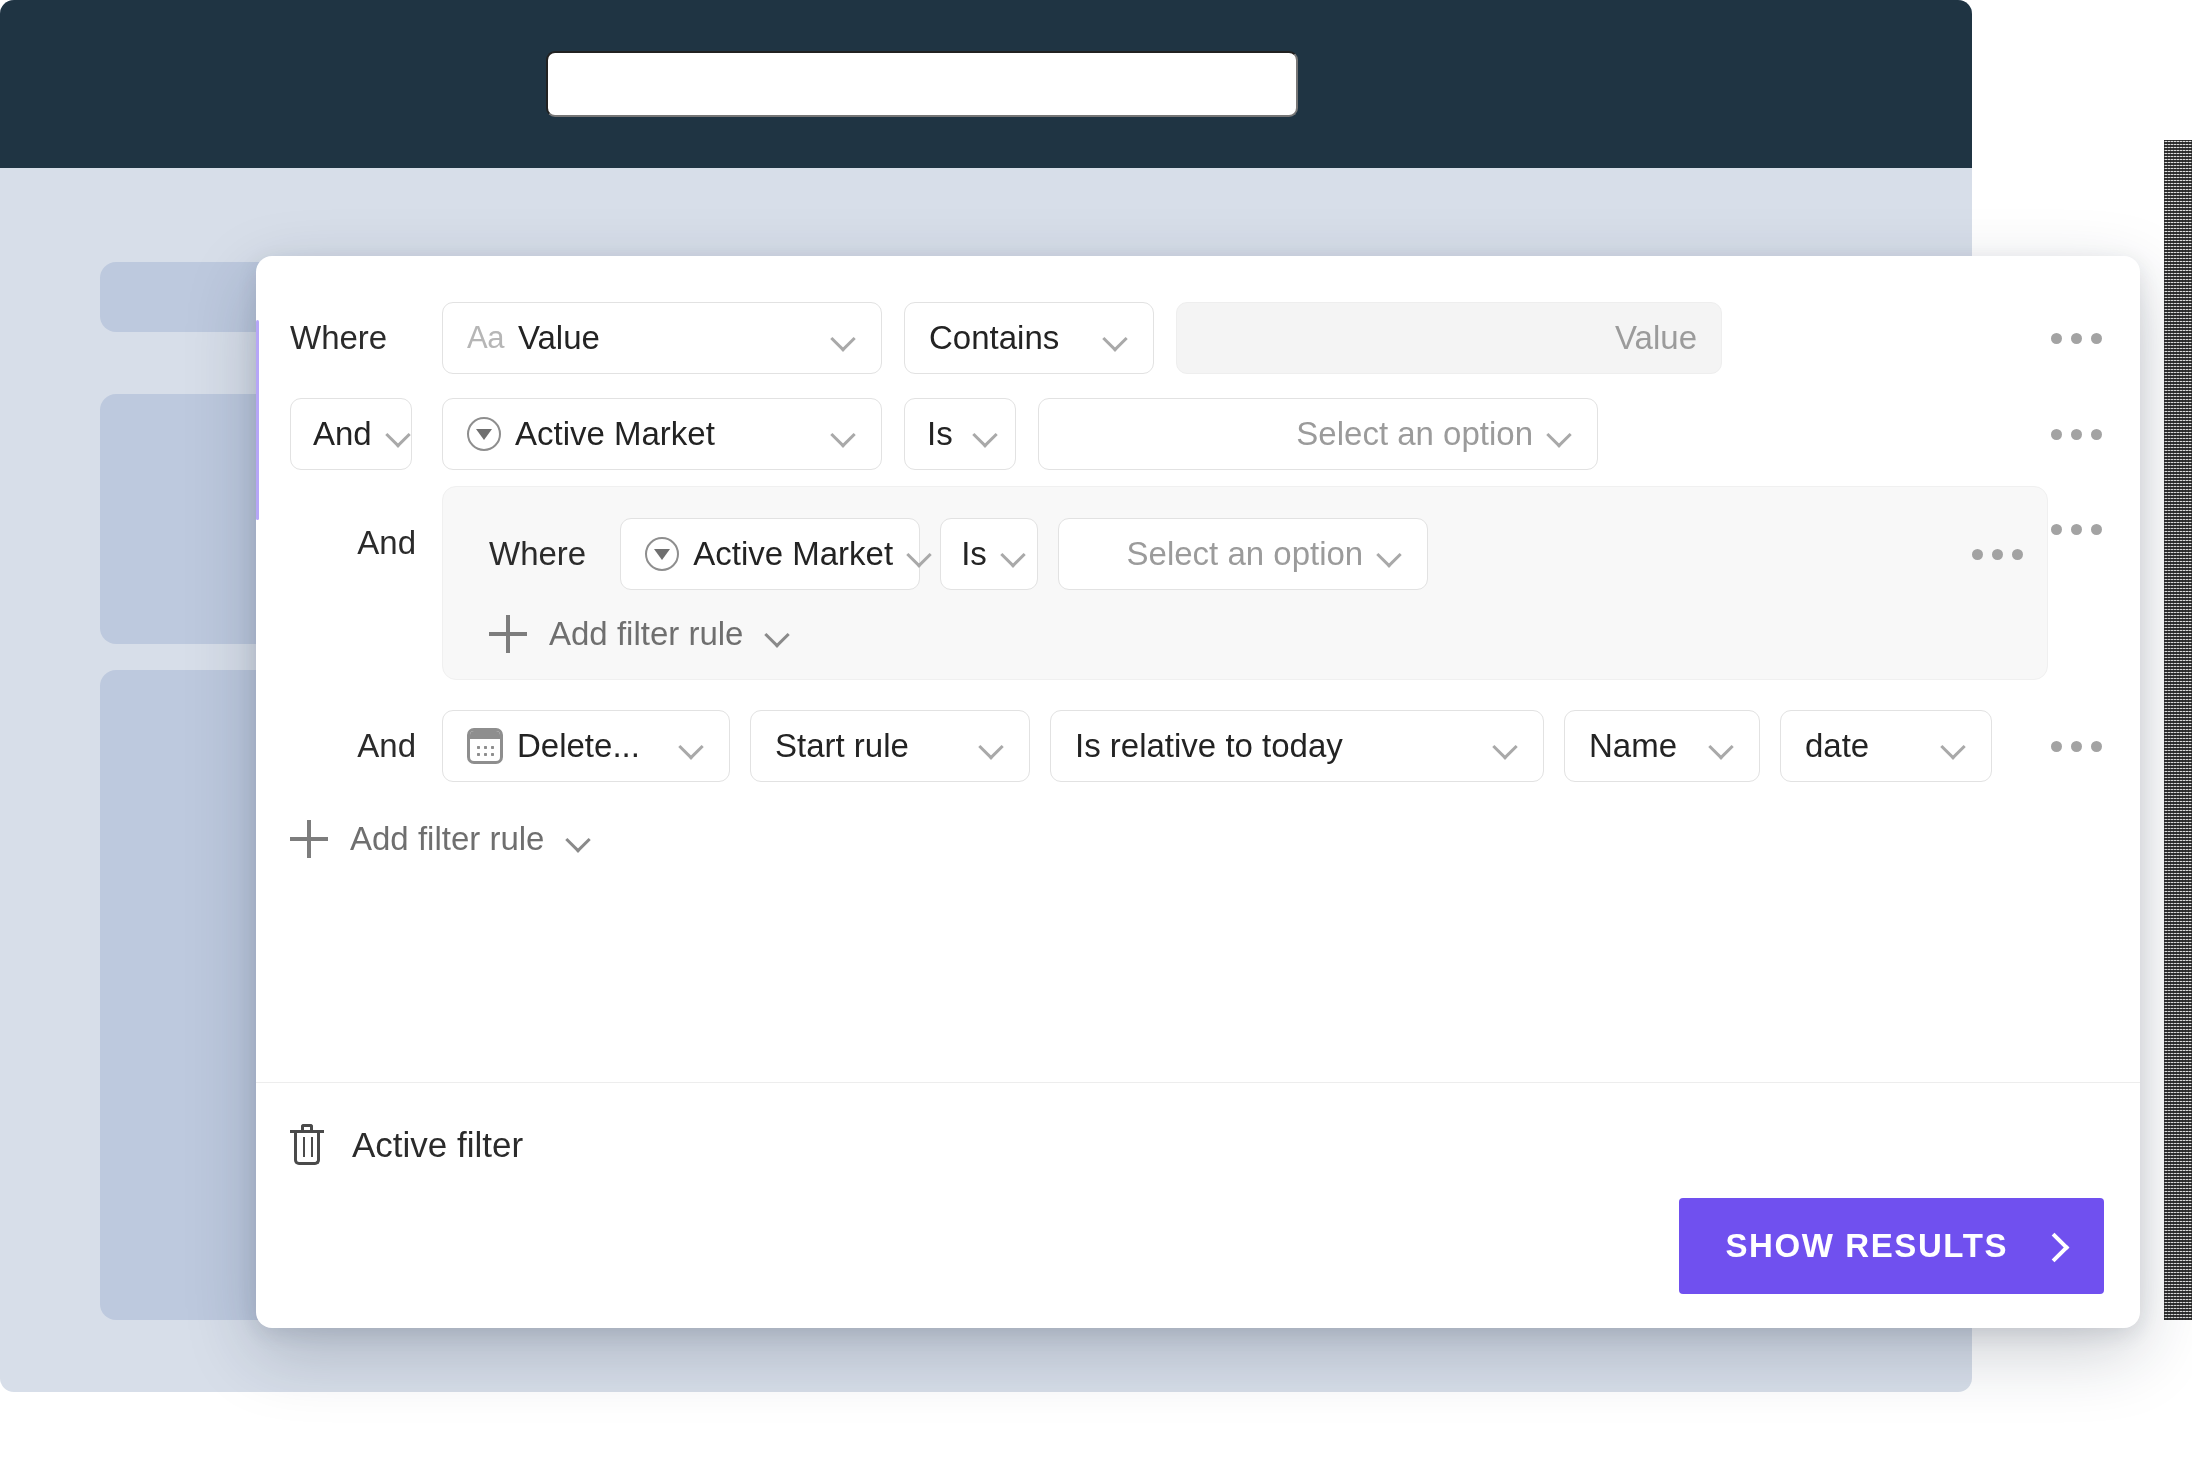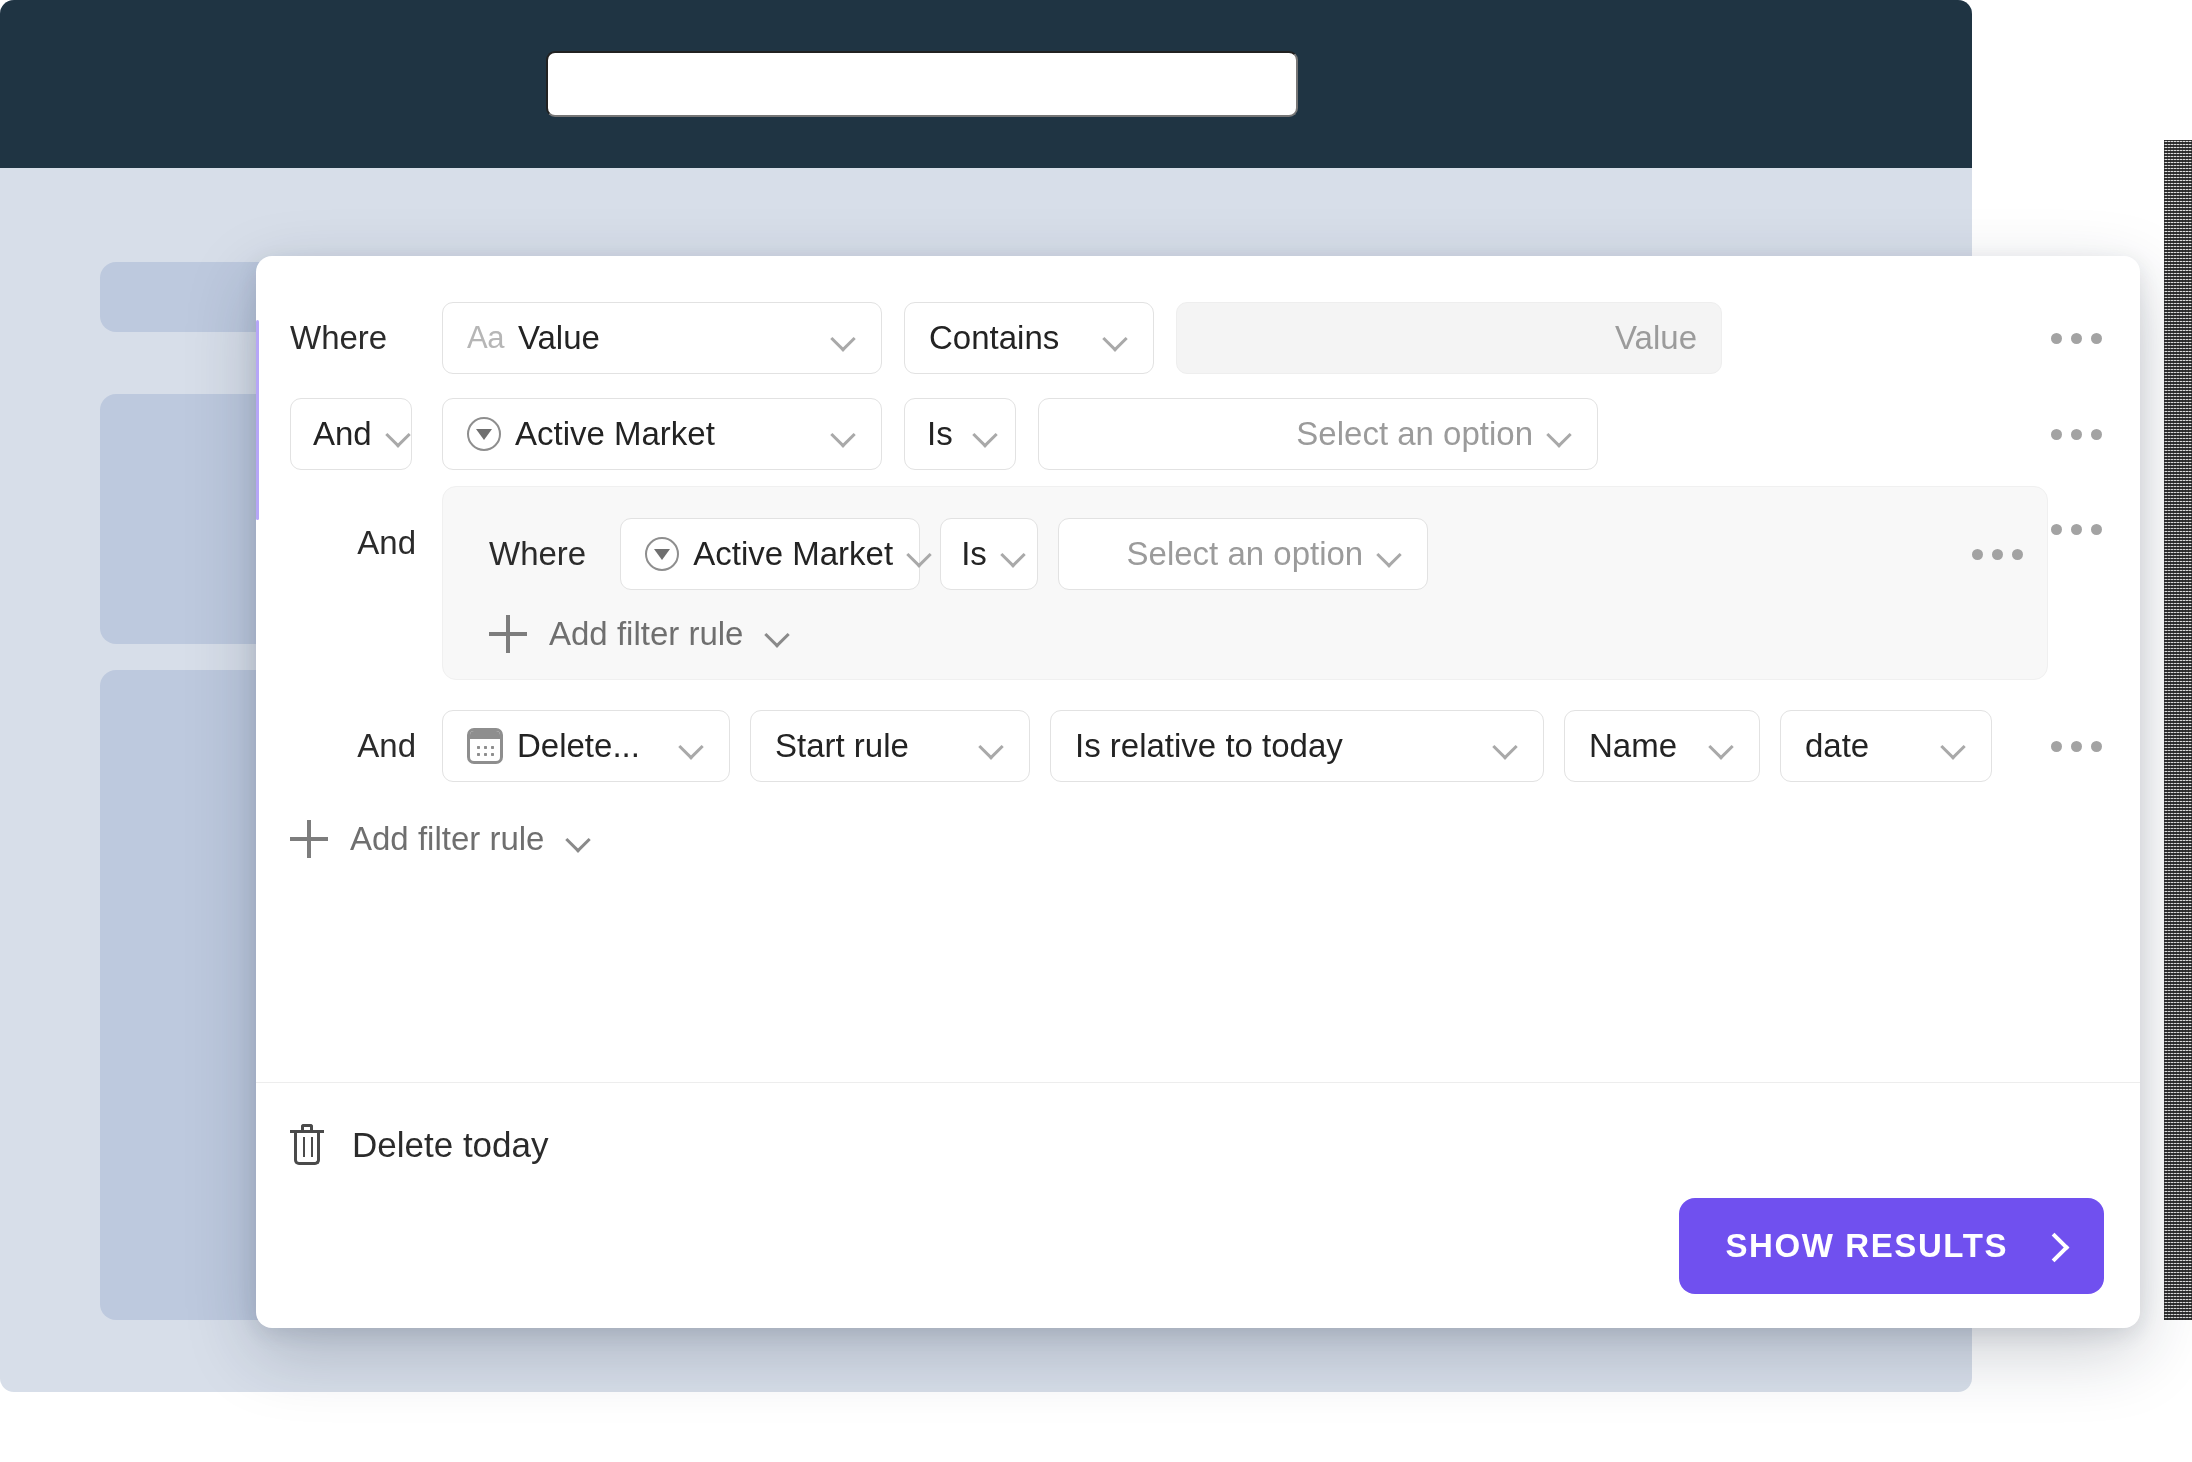--- a/index.html
+++ b/index.html
@@ -321,21 +321,21 @@
 
   #show-results {
     position: absolute;
     right: 36px;
     bottom: 34px;
     height: 96px;
     padding: 0 40px 0 46px;
     background: #7050ef;
     color: #ffffff;
     border: none;
-    border-radius: 16px;
+    border-radius: 4px;
     font-family: "Liberation Sans", sans-serif;
     font-size: 33px;
     font-weight: bold;
     letter-spacing: 1.6px;
     display: flex;
     align-items: center;
     gap: 36px;
     cursor: pointer;
   }
   #show-results .arrow {
@@ -572,20 +572,20 @@
   </div>
 
   <div id="panel-divider"></div>
 
   <div id="delete-filter">
     <span class="trash">
       <span class="handle"></span>
         <span class="lid"></span>
         <span class="can"></span>
     </span>
-    <span>Delete today</span>
+    <span>Active filter</span>
   </div>
 
   <button id="show-results">
     <span>SHOW RESULTS</span>
     <span class="arrow"></span>
   </button>
 </div>
 
 </body></html>

